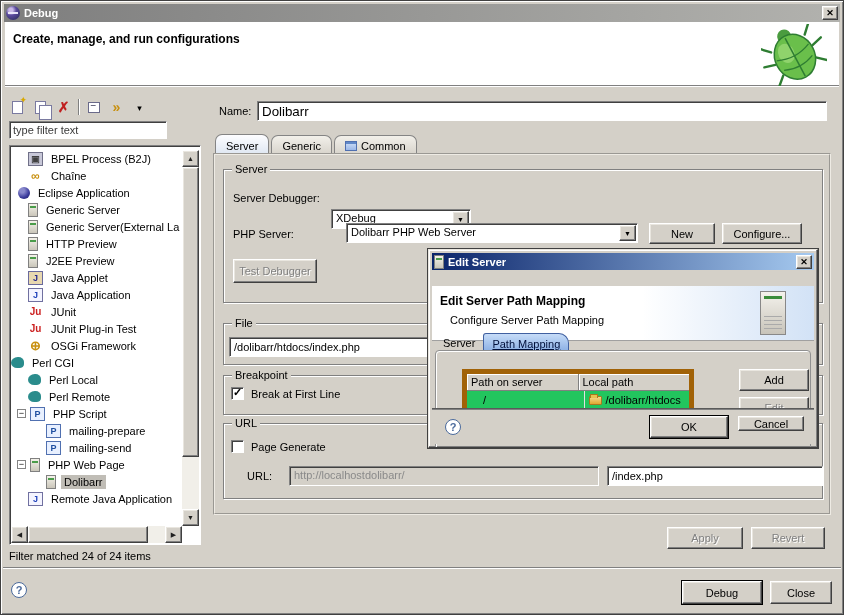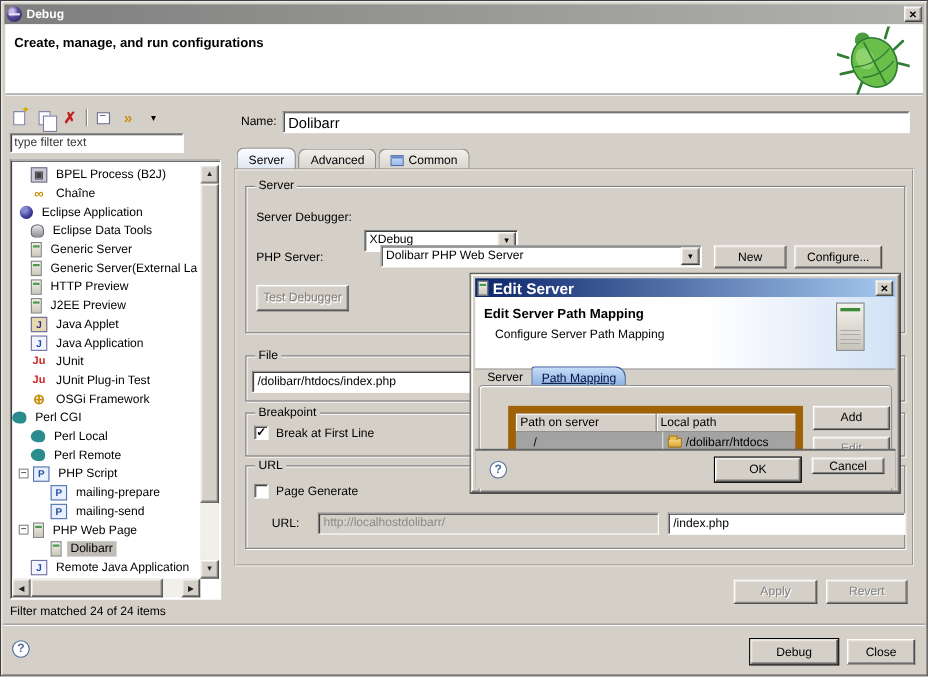--- a/index.html
+++ b/index.html
@@ -110,37 +110,37 @@
   .urllbl { position:absolute; left:246px; top:469px; }
   .disfield { position:absolute; background:#d4d0c8; color:#8a8a8a; padding:2px 4px; height:20px;
     border:1px solid; border-color:#808080 #ffffff #ffffff #808080; box-shadow: inset 1px 1px 0 #404040; }
 
   
   .dialog { position:absolute; left:427px; top:248px; width:390px; height:199px; background:#d4d0c8;
     border:1px solid; border-color:#e9e6df #404040 #404040 #e9e6df;
     box-shadow: inset -1px -1px 0 #808080, inset 1px 1px 0 #ffffff, 0 0 0 1px #404040; z-index:50; overflow:hidden; }
   .dtitle { position:absolute; left:3px; top:3px; right:3px; height:17px;
     background:linear-gradient(to right,#0a246a,#a6caf0); display:flex; align-items:center; padding:0 2px; }
-  .dtitle .ttext { color:#fff; font-weight:bold; margin-left:4px; font-size:14px; }
-  .dheader { position:absolute; left:3px; top:20px; right:3px; height:66px;
+  .dtitle .ttext { color:#fff; font-weight:bold; margin-left:4px; font-size:11px; }
+  .dheader { position:absolute; left:3px; top:36px; right:3px; height:55px;
     background:linear-gradient(to right,#ffffff 55%,#d2e2f6); border-bottom:1px solid #a0a0a0;text-align:right; }
   .dheader .h1 { position:absolute; left:8px; top:8px; font-weight:bold; font-size:12px; }
   .dheader .h2 { position:absolute; left:18px; top:28px; }
   .tower { position:absolute; right:28px; top:5px; width:26px; height:44px;
     background:linear-gradient(#f4f2ec,#c8c4ba); border:1px solid #888; }
   .tower::before { content:""; position:absolute; left:3px; top:4px; right:3px; height:3px; background:#3a8c3a; }
   .tower::after { content:""; position:absolute; left:3px; right:3px; bottom:4px; height:14px;
     background:repeating-linear-gradient(#aaa 0 1px, transparent 1px 4px); }
   .dtabs { position:absolute; left:6px; top:83px; height:18px; display:flex; align-items:flex-end; }
   .dtab { height:18px; padding:2px 8px 0; display:flex; align-items:center; }
   .dtab.active { background:linear-gradient(#c6dcf8,#8cb0e4); border:1px solid #4060a0; border-bottom:none;
     border-radius:3px 10px 0 0; color:#00103a; text-decoration:underline; }
   .dgroup { position:absolute; left:6px; top:100px; right:6px; height:99px; border:1px solid #909090;
     box-shadow: inset 1px 1px 0 #ffffff; border-radius:4px 4px 0 0; }
-  .dtable { position:absolute; left:26px; top:18px; width:268px; border:7px solid #a16207; background:#a3a3a3; }
+  .dtable { position:absolute; left:26px; top:18px; width:232px; border:5px solid #a16207; background:#22c55e; }
   .dtable .hrow { display:flex; background:#d4d0c8; }
   .dtable .hcell { flex:1; padding:2px 4px; border-right:1px solid #808080;
     border-bottom:1px solid #808080; box-shadow:inset 1px 1px 0 #fff; }
   .dtable .hcell:last-child{ border-right:none; }
   .dtable .drow { display:flex; height:18px; }
   .dtable .dcell { flex:1; padding:2px 4px; display:flex; align-items:center; gap:4px; border-right:1px solid #e2e2e2; }
   .dtable .dcell:last-child{ border-right:none; }
   .dtable .dcell.c1 { padding-left:16px; }
   .folder { width:13px; height:9px; background:linear-gradient(#f4d88c,#e0a830); border:1px solid #a87820; border-radius:1px; position:relative; flex:none; }
   .folder::before { content:""; position:absolute; left:0; top:-3px; width:6px; height:3px; background:#e8c050; border:1px solid #a87820; border-bottom:none; }
@@ -217,24 +217,20 @@
         </div>
         <div class="trow" style="padding-left: 17px;">
           <span class="ticon ti-chain">∞</span>
           <span class="lbl">Chaîne</span>
         </div>
         <div class="trow" style="padding-left: 7px;">
           <span class="ticon ti-eclipse-app"></span>
           <span class="lbl">Eclipse Application</span>
         </div>
         <div class="trow" style="padding-left: 17px;">
-          <span class="ticon ti-database"></span>
-          <span class="lbl">Eclipse Data Tools</span>
-        </div>
-        <div class="trow" style="padding-left: 17px;">
           <span class="ticon ti-server"></span>
           <span class="lbl">Generic Server</span>
         </div>
         <div class="trow" style="padding-left: 17px;">
           <span class="ticon ti-server"></span>
           <span class="lbl">Generic Server(External La</span>
         </div>
         <div class="trow" style="padding-left: 17px;">
           <span class="ticon ti-server"></span>
           <span class="lbl">HTTP Preview</span>
@@ -316,21 +312,21 @@
   <div class="fstatus">Filter matched 24 of 24 items</div>
 
   <span class="namelbl">Name:</span>
   <input class="namefield sunken" value="Dolibarr" style="">
 
   <div class="tabs" id="maintabs">
       <div class="tab active">
         <span>Server</span>
       </div>
       <div class="tab">
-        <span>Advanced</span>
+        <span>Generic</span>
       </div>
       <div class="tab">
         <span class="gridicon"></span>
         <span>Common</span>
       </div>
     </div>
   <div class="content"></div>
 
   <div class="groupbox" style="left:222px; top:168px; width:600px; height:134px;">
     <span class="grouplabel">Server</span>

